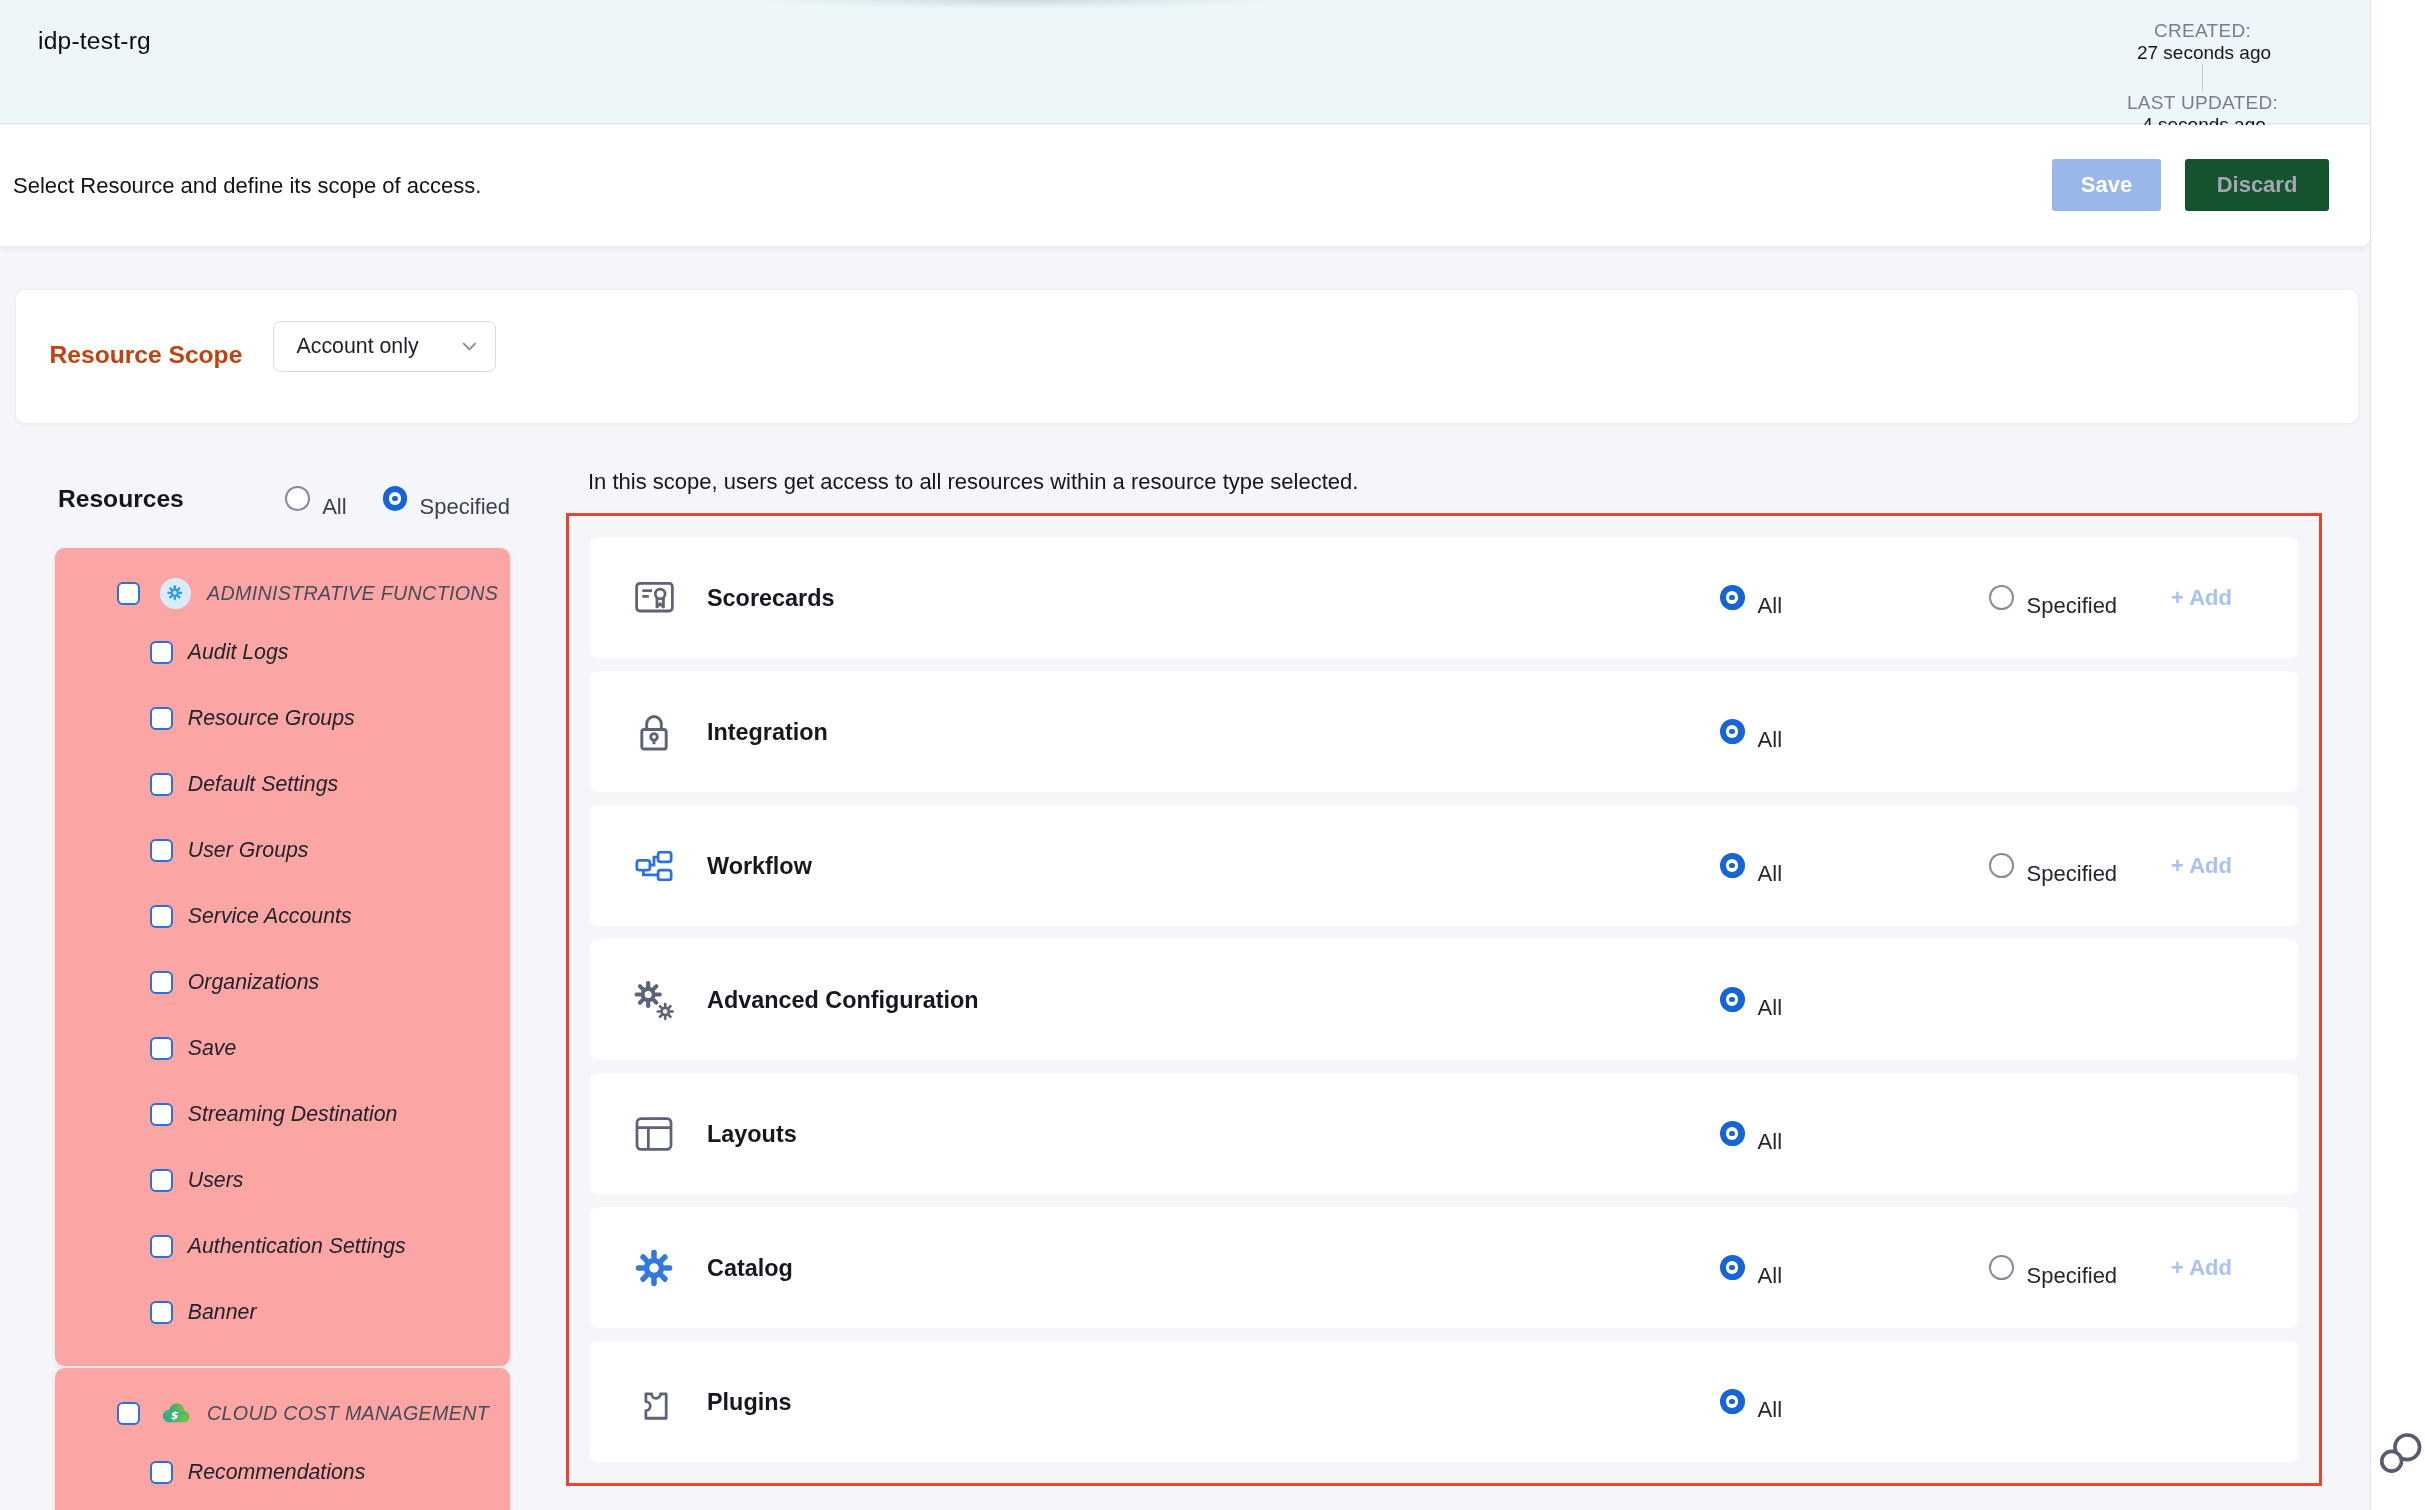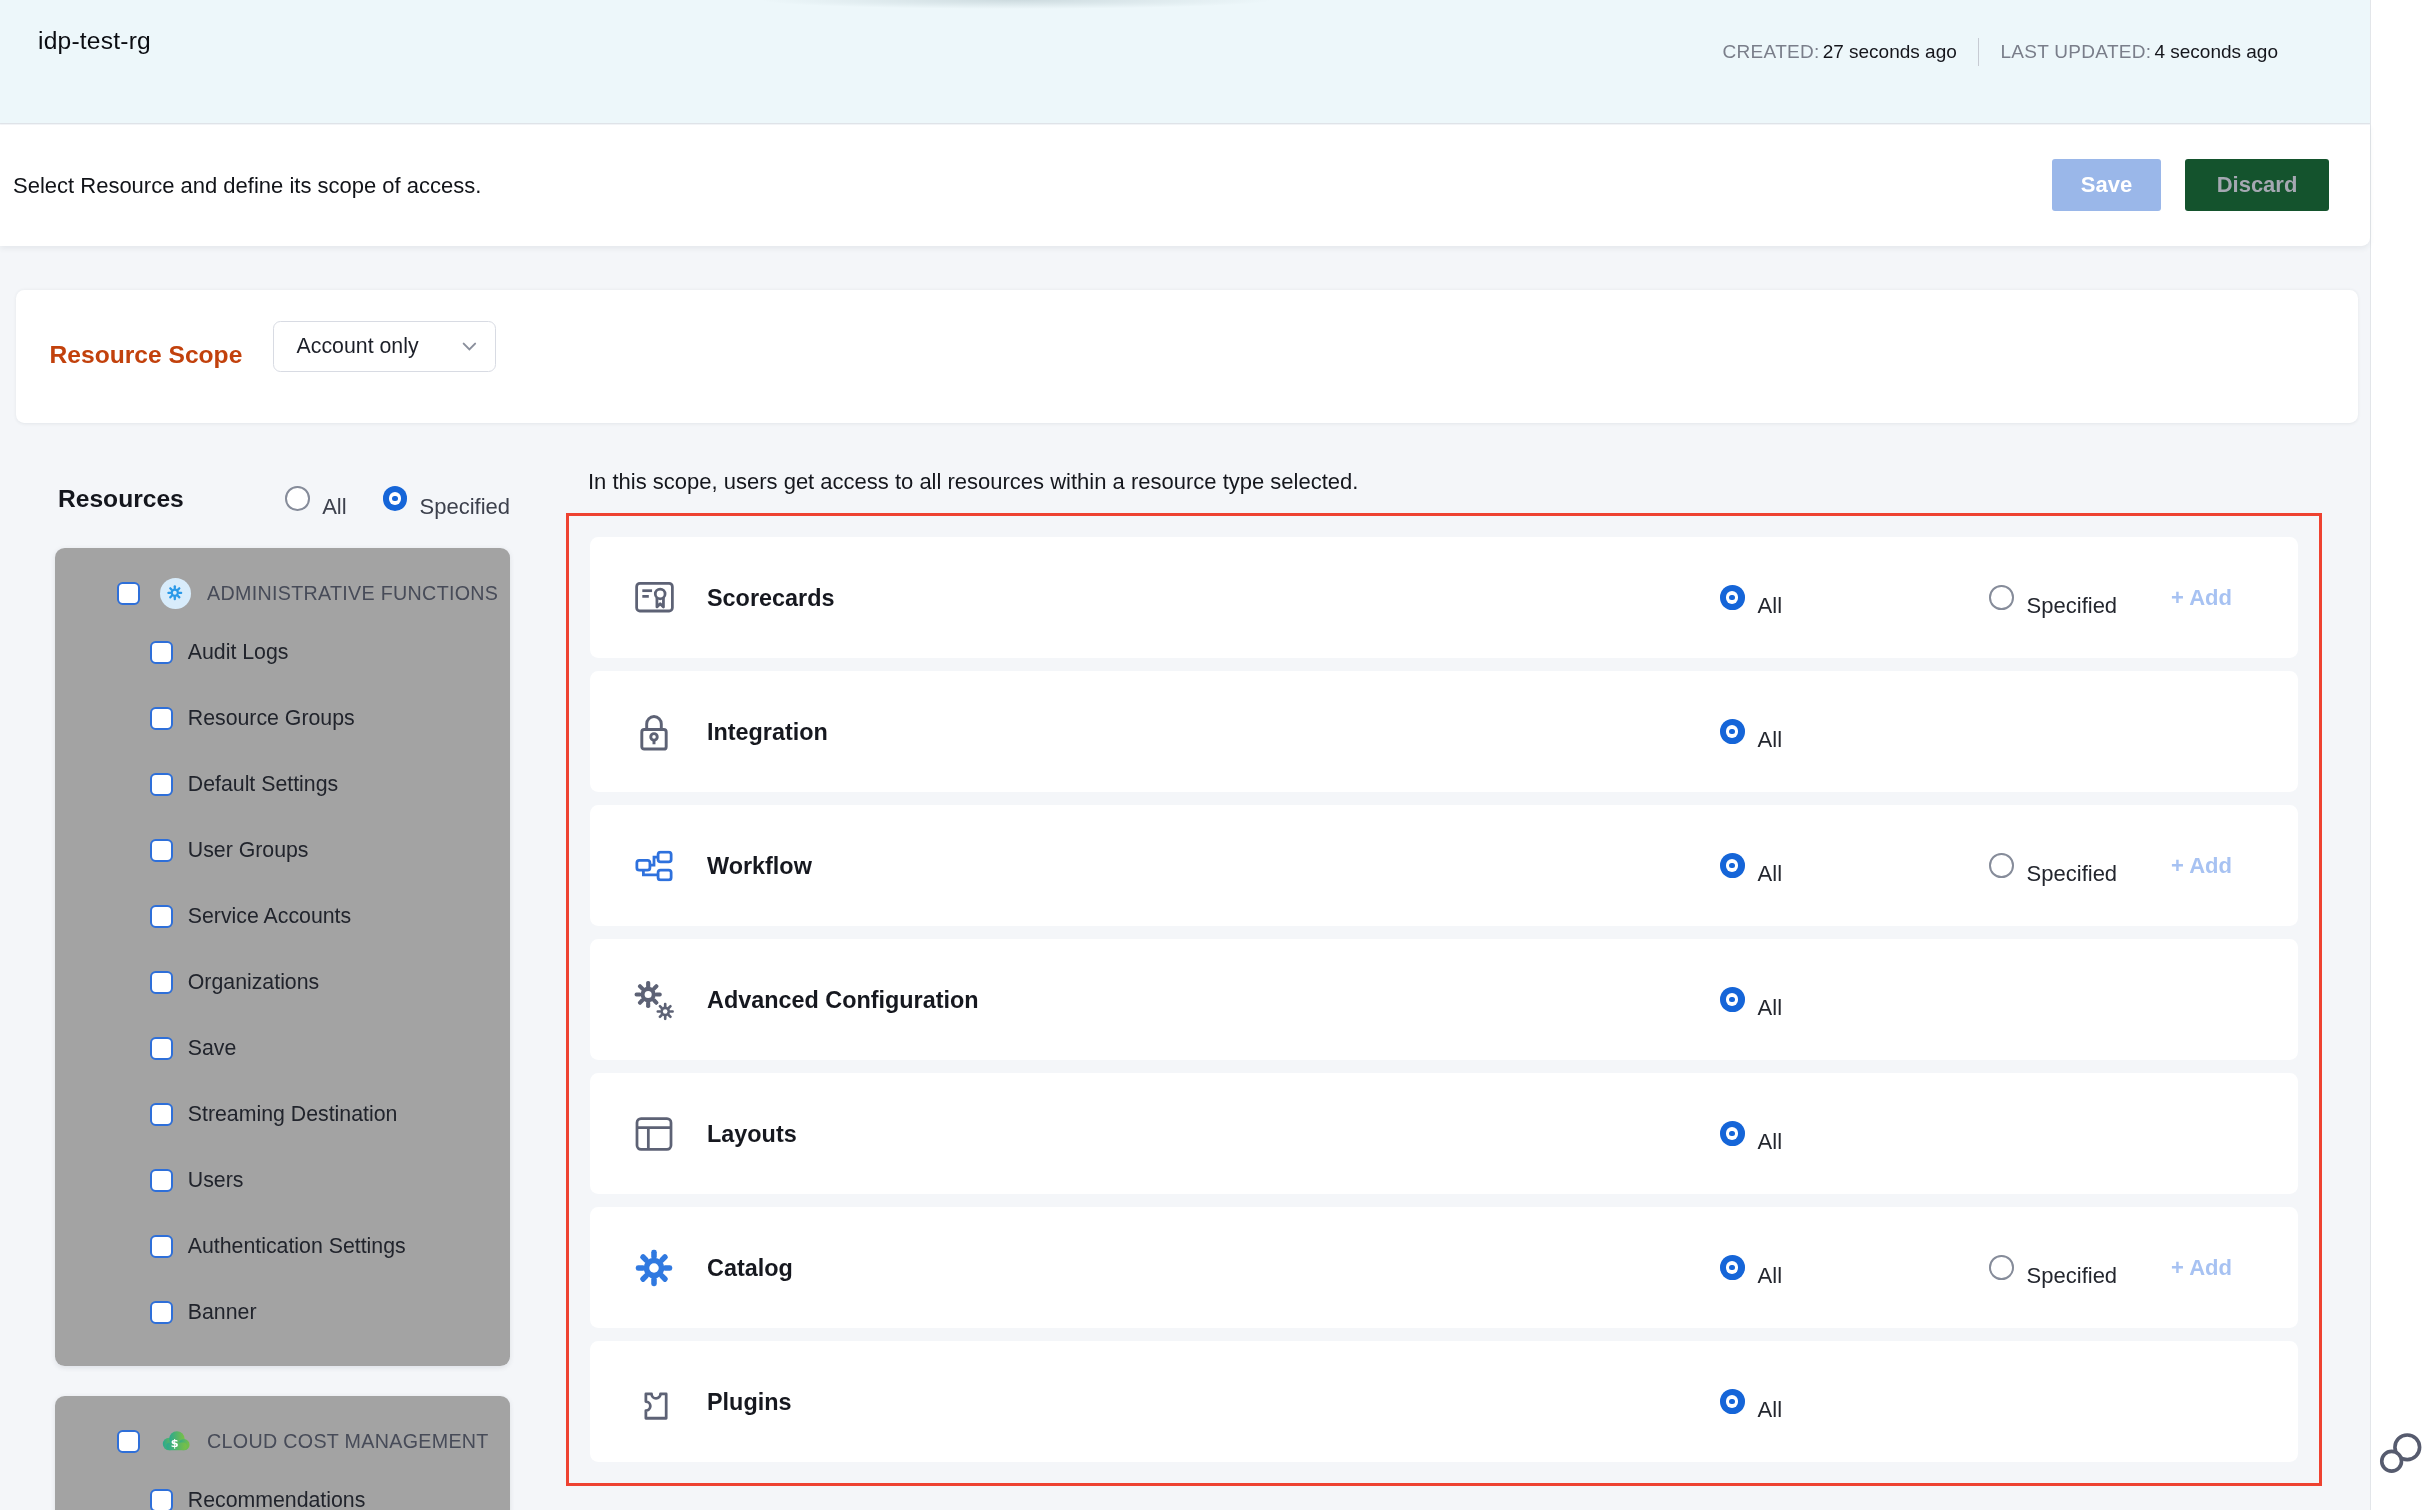--- a/index.html
+++ b/index.html
@@ -12,21 +12,21 @@
   .abs{position:absolute;}
 
   
   .right-gutter{left:2370px;top:0;width:56px;height:1510px;background:#ffffff;border-left:0.8px solid #e3e6ea;}
 
   
   .app-header{left:0;top:0;width:2370px;height:123px;background:#edf7fa;border-bottom:1.6px solid #e0e4e9;}
   .top-smudge{left:705px;top:0;width:623px;height:11.5px;
     background:radial-gradient(ellipse 55% 100% at 50% 0%, rgba(35,70,80,0.16), rgba(35,70,80,0) 75%);}
   .page-title{left:38px;top:27px;font-size:24.6px;font-weight:500;color:#0b0d12;letter-spacing:0.2px;}
-  .header-meta{right:92px;top:38px;display:flex;align-items:center;white-space:nowrap;}
+  .header-meta{right:92px;top:20px;display:flex;align-items:center;white-space:nowrap;flex-direction:column;}
   .meta-label{font-size:19px;color:#7a7e8a;letter-spacing:0.3px;}
   .meta-value{font-size:19px;color:#15161c;font-weight:500;margin-left:3px;}
   .meta-sep{width:0;height:28px;border-left:1.6px solid #c7cbd3;margin:0 21.3px;}
 
   
   .toolbar{left:0;top:125px;width:2370px;height:121px;background:#ffffff;
     box-shadow:0 2.5px 4.9px rgba(60,70,90,0.07);border-bottom-right-radius:8.2px;}
   .toolbar-desc{left:13px;top:48px;font-size:22px;color:#111318;}
   .btn{position:absolute;top:34px;height:52px;border:none;border-radius:3px;
     font-family:inherit;font-size:22px;font-weight:700;display:flex;align-items:center;justify-content:center;cursor:pointer;}
@@ -54,22 +54,22 @@
   .radio.off{border:2.5px solid #868c9a;background:#fff;}
   .radio.on{background:#1565d8;}
   .radio-mid{width:12.3px;height:12.3px;border-radius:50%;background:#fff;display:flex;align-items:center;justify-content:center;}
   .radio-dot{width:5.7px;height:5.7px;border-radius:50%;background:#1565d8;}
 
   
   .cb{width:23px;height:23px;box-sizing:border-box;border:2.5px solid #2e6fd9;border-radius:5.7px;background:#fff;flex:none;cursor:pointer;}
 
   
   .sidebar{left:55px;top:548px;width:455px;}
-  .group-card{background:#a3a3a3;border-radius:9.8px;box-shadow:0 1.6px 5.7px rgba(40,50,70,0.10);
-    padding:23px 0 21.3px 0;margin-bottom:30px;overflow:hidden;}
+  .group-card{background:#fca5a5;border-radius:9.8px;box-shadow:0 1.6px 5.7px rgba(40,50,70,0.10);
+    padding:23px 0 21.3px 0;margin-bottom:2px;overflow:hidden;font-style:italic;}
   .group-card.first{height:818px;box-sizing:border-box;}
   .group-head{display:flex;align-items:center;height:44px;padding-left:31px;}
   .group-badge{width:31px;height:31px;border-radius:50%;background:#d8ecfb;display:flex;align-items:center;
     justify-content:center;margin-left:19.7px;flex:none;}
   .group-badge.plain{background:transparent;}
   .group-label{font-size:19.7px;font-weight:500;color:#474b58;letter-spacing:0.3px;margin-left:16.4px;white-space:nowrap;}
   .group-items{margin-top:4.9px;}
   .g-item{height:66px;display:flex;align-items:center;padding-left:95px;}
   .g-item .item-label{font-size:21.3px;color:#21242c;margin-left:14.8px;white-space:nowrap;}
 

